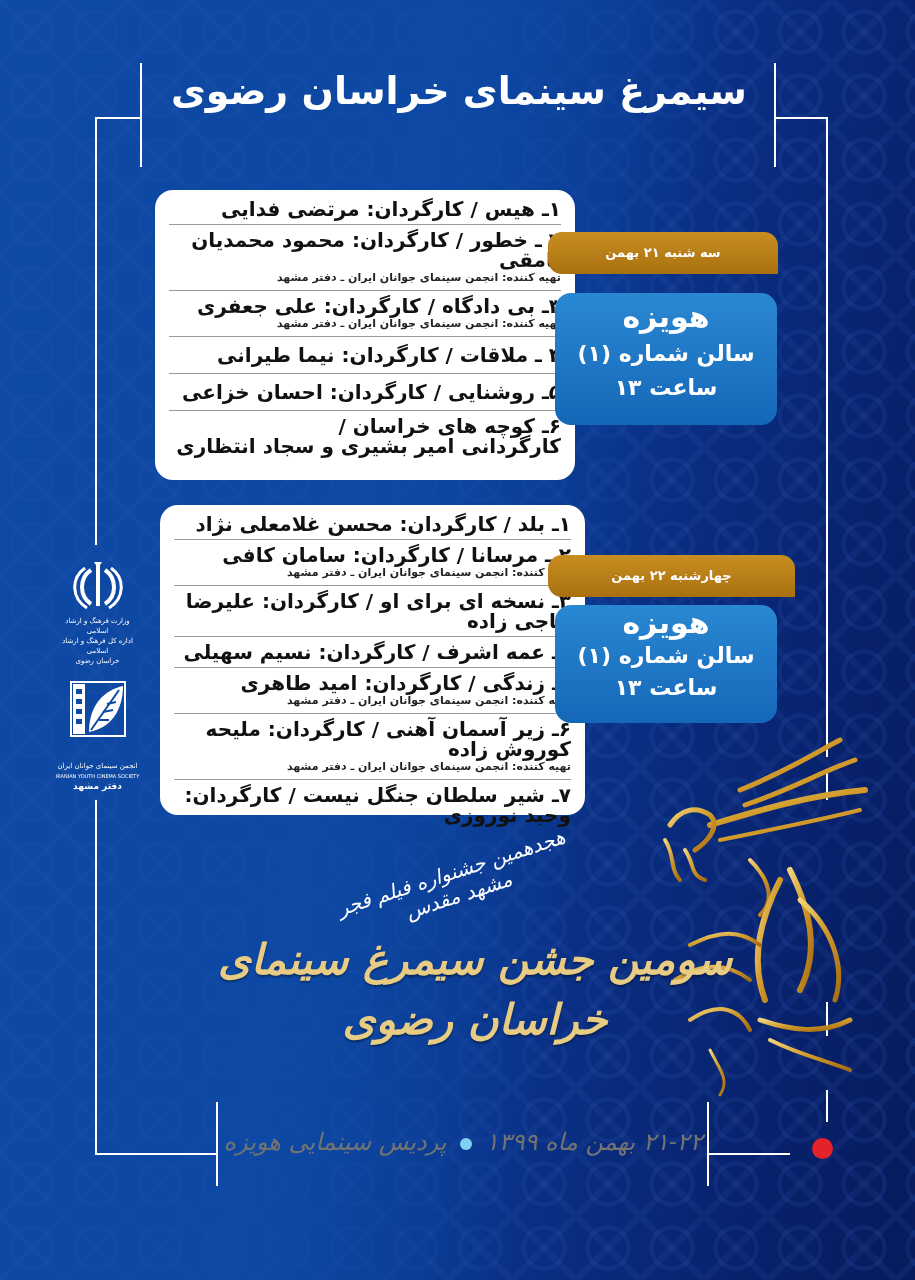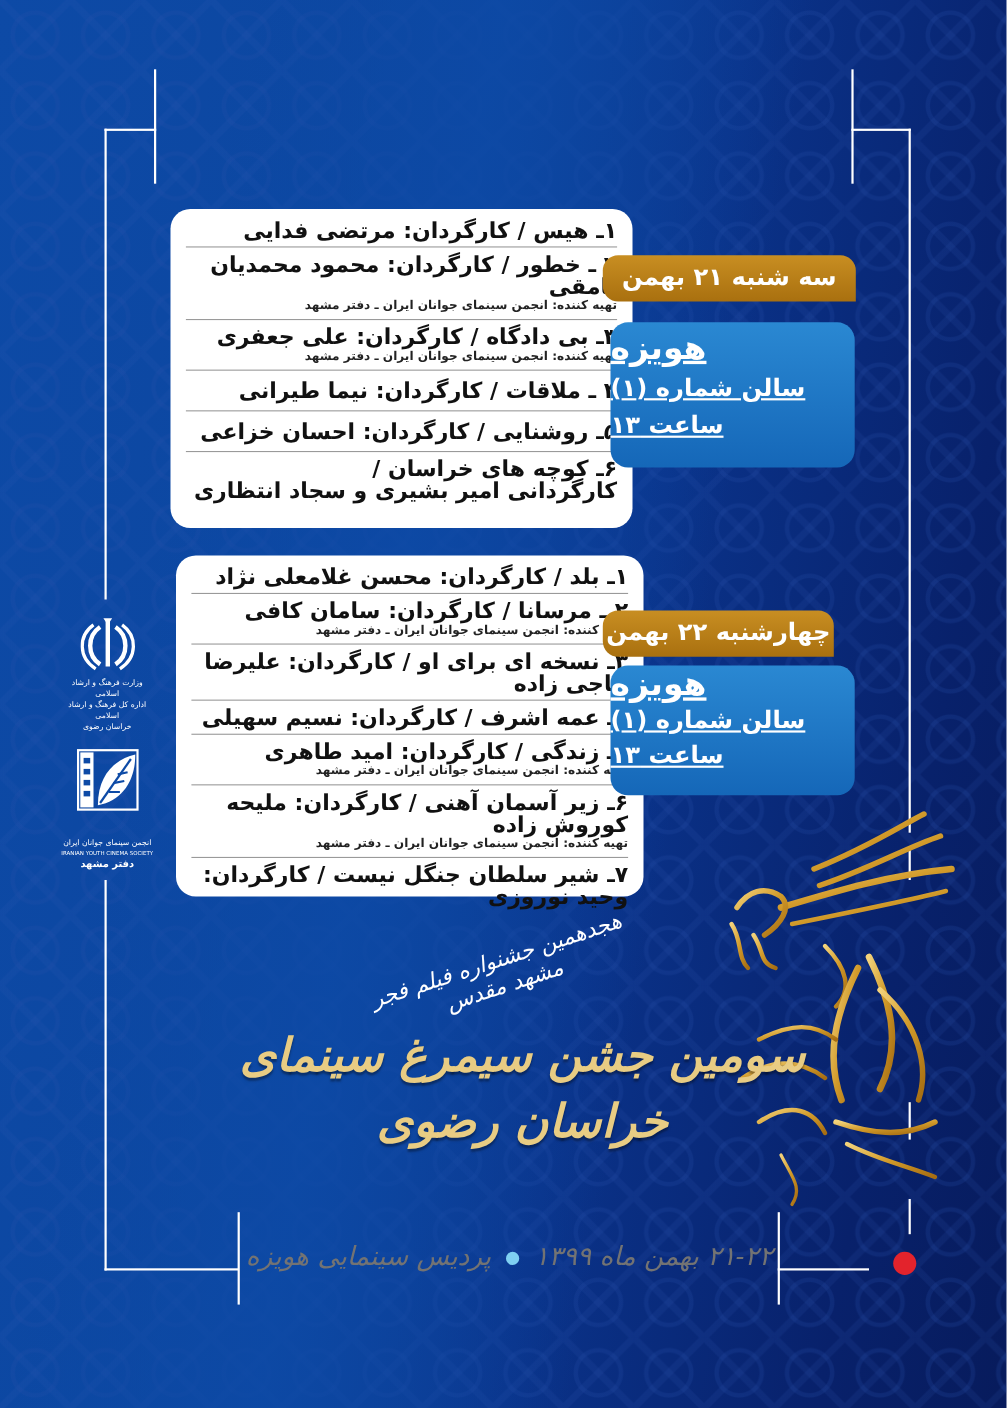--- a/index.html
+++ b/index.html
@@ -35,27 +35,27 @@
   }
   .film {
     border-bottom: 1.5px solid #9a9a9a; padding: 5px 0 5px 0; text-align: right;
   }
   .film:last-child { border-bottom: none; }
   .film .main { font-weight: bold; font-size: 20px; line-height: 20px; }
   .film .sub { font-weight: bold; font-size: 11px; line-height: 15px; color: #222; }
   .day-label {
     position: absolute; border-radius: 14px 14px 0 14px;
     background: linear-gradient(180deg, #c88e22 0%, #a9700f 100%);
-    color: #fff; font-weight: bold; font-size: 22px; direction: rtl;
+    color: #fff; font-weight: bold; font-size: 13px; direction: rtl;
     text-align: center; line-height: 42px;
   }
   .venue {
     position: absolute; border-radius: 16px;
     background: linear-gradient(180deg, #2a88d2 0%, #1567b8 100%);
-    color: #fff; font-weight: bold; text-align: left; direction: rtl; text-decoration: underline;
+    color: #fff; font-weight: bold; text-align: center; direction: rtl;
   }
   .venue .v-name { font-size: 30px; line-height: 40px; letter-spacing: 6px; }
   .venue .v-hall { font-size: 22px; line-height: 34px; }
   .venue .v-time { font-size: 22px; line-height: 34px; }
   .logos {
     position: absolute; left: 55px; top: 560px; width: 85px; text-align: center; color: #fff;
   }
   .logos .small { font-size: 7px; line-height: 10px; direction: rtl; }
   .festival-sub {
     position: absolute; left: 335px; top: 860px; width: 240px; text-align: center;
@@ -98,20 +98,21 @@
 <div class="line" style="left:707px;top:1102px;width:2px;height:84px;"></div>
 <div class="line" style="left:707px;top:1153px;width:83px;height:2px;"></div>
 <div class="line" style="left:774px;top:63px;width:2px;height:104px;"></div>
 <div class="line" style="left:774px;top:117px;width:54px;height:2px;"></div>
 <div class="line" style="left:826px;top:117px;width:2px;height:640px;"></div>
 <div class="line" style="left:826px;top:770px;width:2px;height:30px;"></div>
 <div class="line" style="left:826px;top:1002px;width:2px;height:34px;"></div>
 <div class="line" style="left:826px;top:1090px;width:2px;height:32px;"></div>
 
 <div class="title">
+  <div>سیمرغ سینمای خراسان رضوی</div>
 </div>
 
 <div class="card" style="left:155px;top:190px;width:420px;height:290px;">
   <div class="film">
       <div class="main">۱ـ هیس / کارگردان: مرتضی فدایی</div>
     </div>
   <div class="film">
       <div class="main">۲ ـ خطور / کارگردان: محمود محمدیان نامقی</div>
       <div class="sub">تهیه کننده: انجمن سینمای جوانان ایران ـ دفتر مشهد</div>
     </div>
@@ -158,21 +159,21 @@
     </div>
   <div class="film">
       <div class="main">۶ـ زیر آسمان آهنی / کارگردان: ملیحه کوروش زاده</div>
       <div class="sub">تهیه کننده: انجمن سینمای جوانان ایران ـ دفتر مشهد</div>
     </div>
   <div class="film">
       <div class="main">۷ـ شیر سلطان جنگل نیست / کارگردان: وحید نوروزی</div>
     </div>
 </div>
 
-<div class="day-label" style="left:548px;top:555px;width:210px;height:42px;">چهارشنبه ۲۲ بهمن</div>
+<div class="day-label" style="left:548px;top:555px;width:247px;height:42px;">چهارشنبه ۲۲ بهمن</div>
 <div class="venue" style="left:555px;top:605px;width:222px;height:118px;">
   <div class="v-name" style="line-height:36px;">هویزه</div>
   <div class="v-hall" style="line-height:30px;">سالن شماره (۱)</div>
   <div class="v-time" style="line-height:34px;">ساعت ۱۳</div>
 </div>
 
 <div class="logos">
   <svg width="50" height="52" viewBox="0 0 50 52">
     <path d="M25 4 L25 46" stroke="#fff" stroke-width="4"></path>
     <path d="M18 10 C6 18 6 36 18 44" stroke="#fff" stroke-width="4" fill="none"></path>

